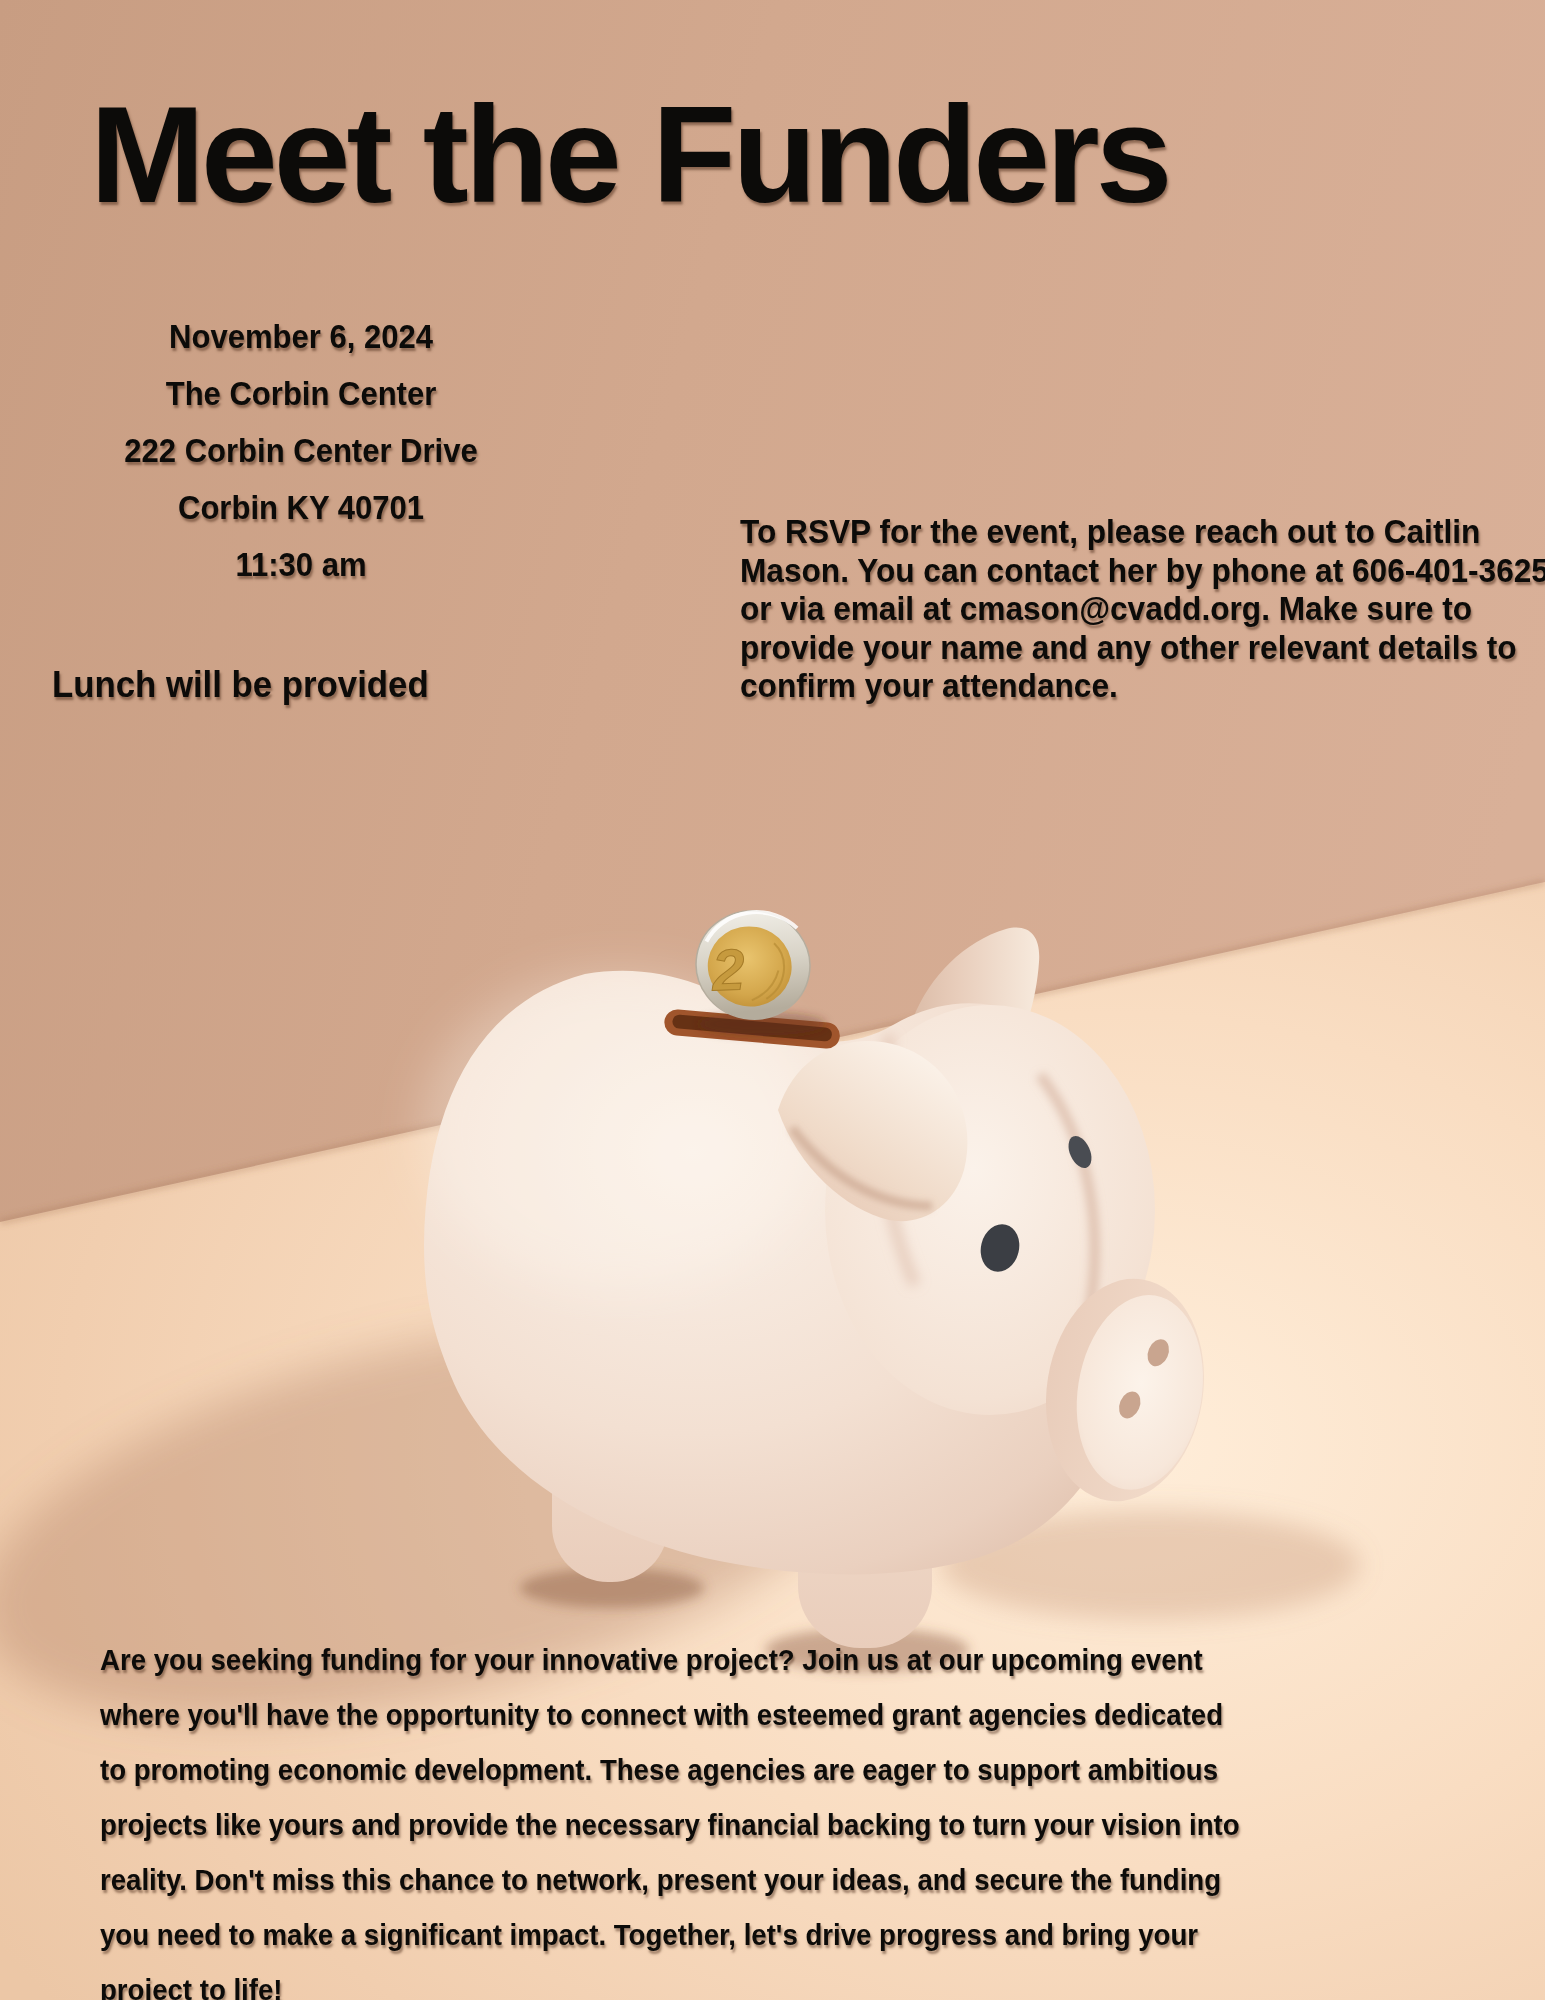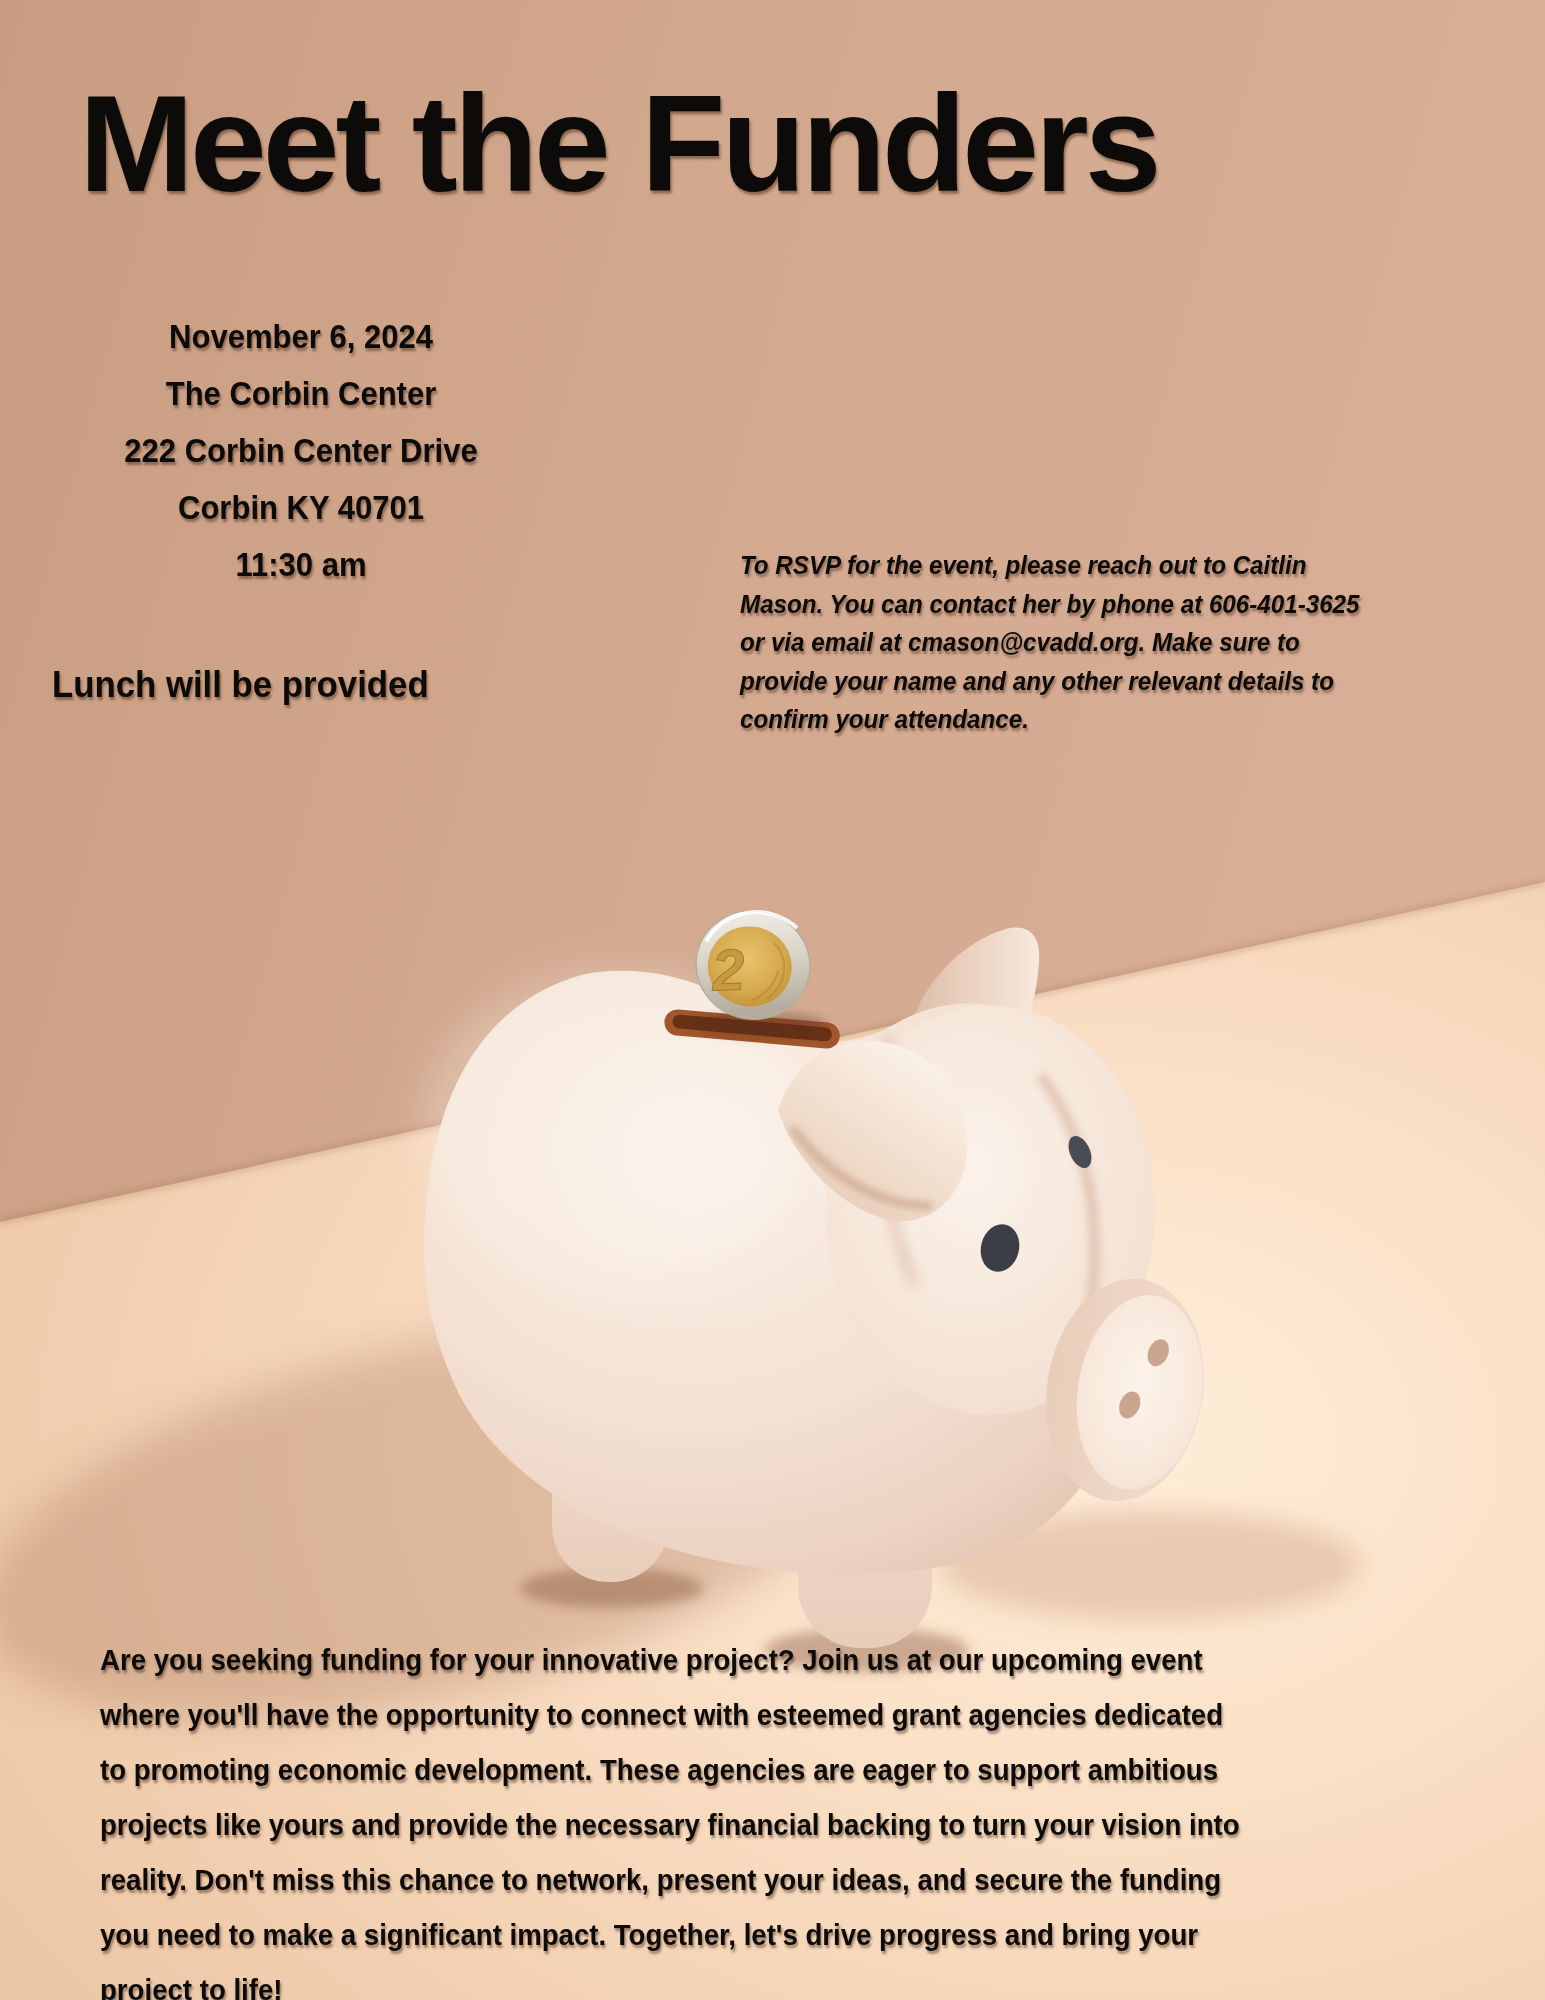--- a/index.html
+++ b/index.html
@@ -15,22 +15,22 @@
   .title {
     left:75px; top:64px; font-size:138px; letter-spacing:-4px;
     line-height:1.1; white-space:nowrap;
   }
   .event-block { left:36px; top:272px; width:530px; text-align:center;
     font-size:33px; line-height:57px; }
   .lunch-note { left:36px; top:620px; width:530px; 
     font-size:37px; line-height:57px; }
   .host-block { left:790px; top:268px; width:560px; text-align:center;
     font-size:30px; line-height:55px; }
-  .rsvp-block { left:740px; top:510px; width:720px;
-    font-size:26px; line-height:38.5px;font-style:italic; }
+  .rsvp-block { left:740px; top:476px; width:720px;
+    font-size:34px; line-height:38.5px; }
   .desc-block { left:100px; top:1596px; width:1400px;
     font-size:30px; line-height:55px; }
 
   .line { display:block; white-space:nowrap; transform:scaleX(.94); transform-origin:50% 50%; }
   .line-left { display:block; white-space:nowrap; transform:scaleX(.93); transform-origin:0 50%; }
   .desc-block .line-left { transform:scaleX(.92); }
 </style>
 </head>
 <body>
 
@@ -165,21 +165,21 @@
       <g transform="rotate(10 753 965)">
         <ellipse cx="753" cy="965" rx="57" ry="54" fill="url(#silverG)" stroke="#b5ad9e" stroke-width="1.5"></ellipse>
         <path d="M703,950 A57,54 0 0 1 790,921" stroke="rgba(255,255,255,.85)" stroke-width="4" fill="none"></path>
         <ellipse cx="750" cy="967" rx="42" ry="40" fill="url(#goldG)"></ellipse>
         <path d="M770,940 C788,952 790,980 772,996 M758,1000 C770,992 778,980 779,966" stroke="#b68c34" stroke-width="2" fill="none" opacity=".7"></path>
         <text x="714" y="992" font-size="58" font-style="italic" font-weight="bold" fill="#c69a3e" stroke="#a57b28" stroke-width="1" transform="rotate(-12 740 975)">2</text>
       </g>
     </g>
   </svg>
 
-  <h1 class="txt title shadowed" style="margin:4px;">Meet the Funders</h1>
+  <h1 class="txt title shadowed" style="margin:15px;">Meet the Funders</h1>
 
   <div class="txt event-block shadowed">
     <span class="line">November 6, 2024</span>
     <span class="line">The Corbin Center</span>
     <span class="line">222 Corbin Center Drive</span>
     <span class="line">Corbin KY 40701</span>
     <span class="line">11:30 am</span>
   </div>
 
   <div class="txt lunch-note shadowed">

